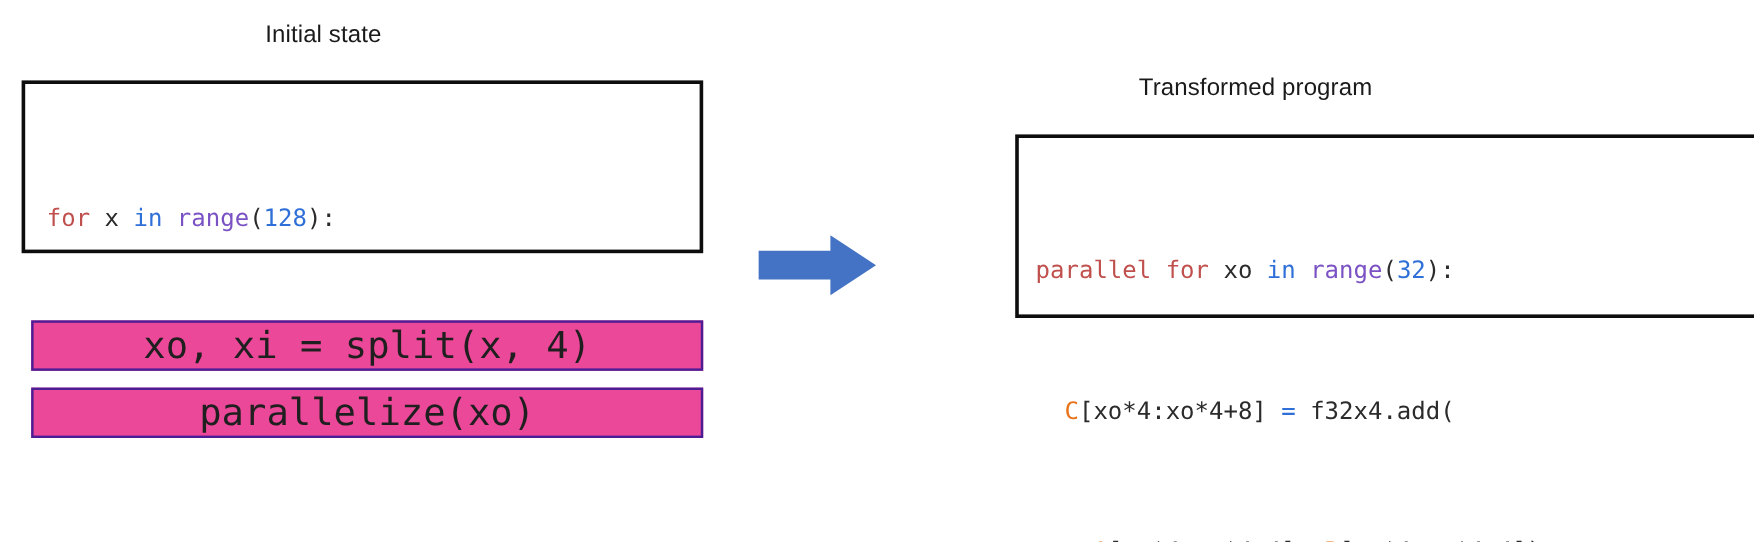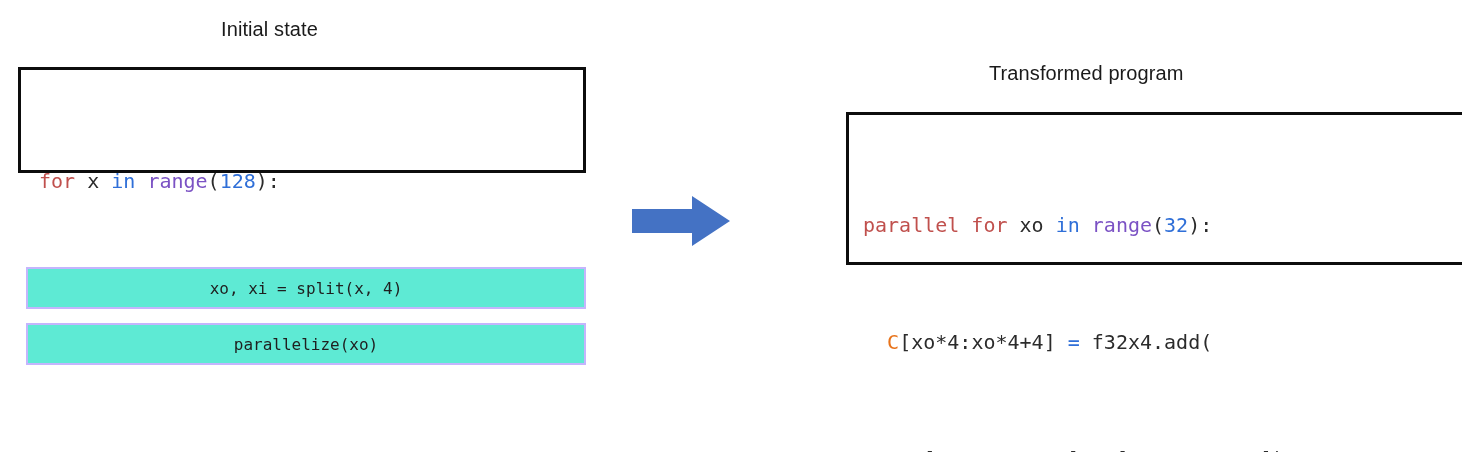--- a/index.html
+++ b/index.html
@@ -34,40 +34,39 @@
     left: 221px;
     top: 18px;
   }
   #heading-transformations {
     left: 69px;
     top: 205px;
   }
   #heading-transformed-program {
     left: 949px;
     top: 62px;
-    margin-left: 40px;
   }
 
   
   .code-box {
     position: absolute;
     background: #ffffff;
     border: 3px solid #0d0d0d;
     box-sizing: border-box;
     font-family: "DejaVu Sans Mono", monospace;
     font-size: 20px;
     line-height: 1.95;
     color: #2b2b2b;
     white-space: pre;
   }
   #code-box-initial {
     left: 18px;
     top: 67px;
     width: 568px;
-    height: 106px;
+    height: 144px;
     padding: 14px 0 0 18px;
   }
   #code-box-transformed {
     left: 846px;
     top: 112px;
     width: 649px;
     height: 153px;
     padding: 13px 0 0 14px;
   }
 
@@ -84,27 +83,27 @@
   .tok-op   { color: #2F6FD8; }
   .tok-pl   { color: #2b2b2b; }
 
   
   .xform-box {
     position: absolute;
     left: 26px;
     width: 560px;
     height: 42px;
     box-sizing: border-box;
-    border: 2px solid #c4b5fd;
-    background: #5eead4;
+    border: 2px solid #4c1d95;
+    background: #ec4899;
     display: flex;
     align-items: center;
     justify-content: center;
     font-family: "DejaVu Sans Mono", monospace;
-    font-size: 16px;
+    font-size: 31px;
     color: #1f1f1f;
     white-space: pre;
   }
   #xform-box-0 { top: 267px; }
   #xform-box-1 { top: 323px; }
   #xform-box-2 { top: 380px; }
 
   
   #flow-arrow {
     position: absolute;
@@ -137,17 +136,17 @@
 
 
   <svg id="flow-arrow" viewBox="0 0 98 50">
     <polygon points="0,13 60,13 60,0 98,25 60,50 60,37 0,37" fill="#4472C4"></polygon>
   </svg>
 
   <div class="heading" id="heading-transformed-program">Transformed program</div>
 
   <div class="code-box" id="code-box-transformed">
     <span class="code-line"><span class="tok-kw">parallel for</span><span class="tok-pl"> xo </span><span class="tok-in">in</span><span class="tok-pl"> </span><span class="tok-fn">range</span><span class="tok-pl">(</span><span class="tok-num">32</span><span class="tok-pl">):</span></span>
-    <span class="code-line"><span class="tok-pl">  </span><span class="tok-arr">C</span><span class="tok-pl">[xo*4:xo*4+4] </span><span class="tok-op">=</span><span class="tok-pl"> f32x4.add(</span></span>
+    <span class="code-line"><span class="tok-pl">  </span><span class="tok-arr">C</span><span class="tok-pl">[xo*4:xo*4+8] </span><span class="tok-op">=</span><span class="tok-pl"> f32x4.add(</span></span>
     <span class="code-line"><span class="tok-pl">    </span><span class="tok-arr">A</span><span class="tok-pl">[xo*4:xo*4+4], </span><span class="tok-arr">B</span><span class="tok-pl">[xo*4:xo*4+4])</span></span>
   </div>
 
 </div>
 
 </body></html>

